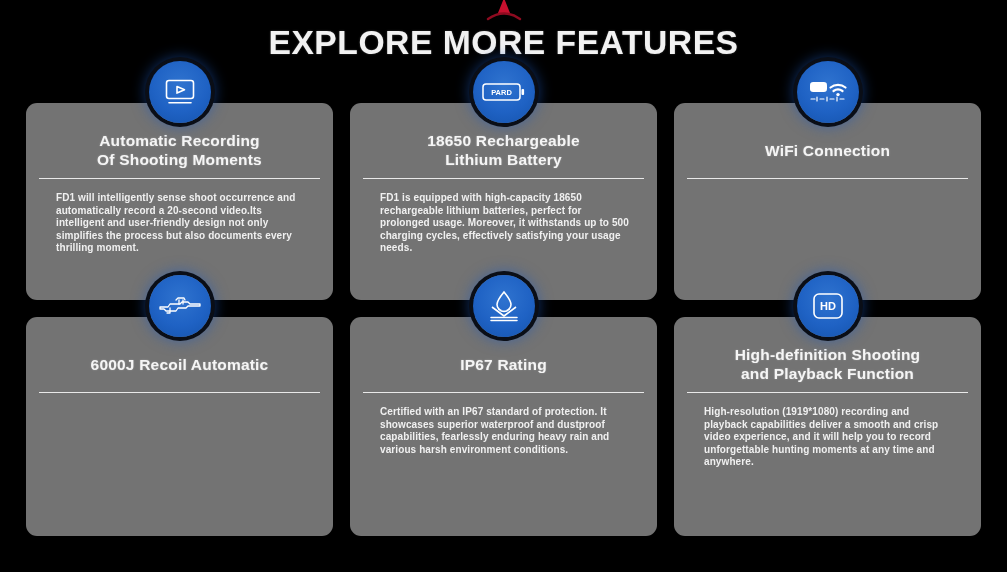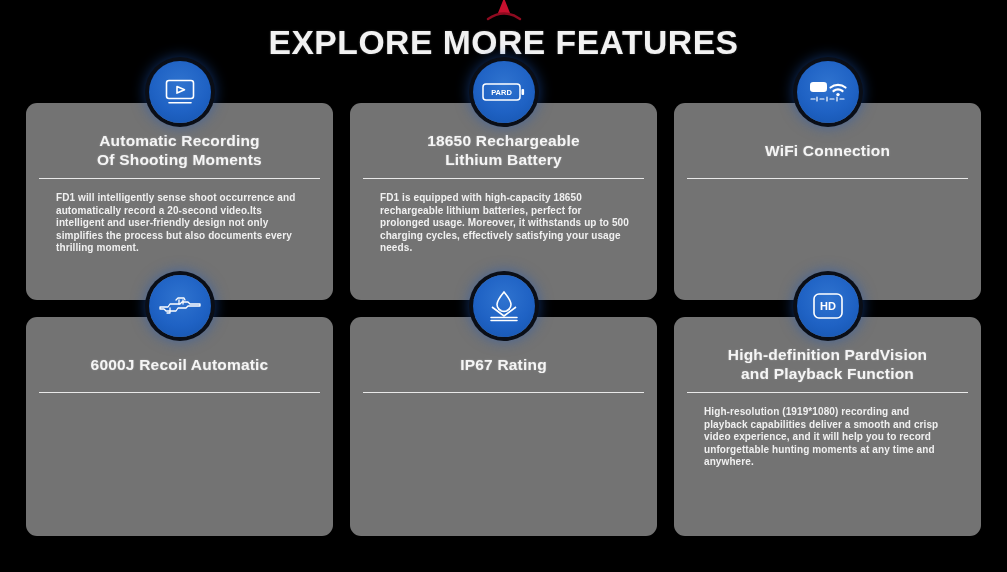--- a/index.html
+++ b/index.html
@@ -213,30 +213,31 @@
         <path d="M12.4 17.5 a6 6 0 0 0 11.2 0 L23.6 21 L12.4 21 Z" fill="#ffffff" opacity="0.95"></path>
         <path d="M6 18 L18 27 L30 18" fill="none" stroke="#ffffff" stroke-width="1.6" stroke-linejoin="round"></path>
         <line x1="5" y1="28.5" x2="31" y2="28.5" stroke="#ffffff" stroke-width="1.5" stroke-linecap="round"></line>
         <line x1="5" y1="31.6" x2="31" y2="31.6" stroke="#ffffff" stroke-width="1.5" stroke-linecap="round"></line>
       </svg>
     </div>
     <div class="card-title">
       <span class="ln">IP67 Rating</span>
     </div>
     <div class="divider"></div>
+    <div class="card-body">Certified with an IP67 standard of protection. It showcases superior waterproof and dustproof capabilities, fearlessly enduring heavy rain and various harsh environment conditions.</div>
   </div>
 
   <div class="card row2">
     <div class="icon-badge">
       <svg width="32" height="28" viewBox="0 0 32 28">
         <rect x="2" y="2" width="28" height="24" rx="5" fill="none" stroke="#ffffff" stroke-width="1.6"></rect>
         <text x="16" y="18.4" fill="#ffffff" font-size="11" font-weight="700" text-anchor="middle" font-family="Liberation Sans, sans-serif">HD</text>
       </svg>
     </div>
     <div class="card-title">
-      <span class="ln">High-definition PardVision</span>
+      <span class="ln">High-definition Shooting</span>
       <span class="ln">and Playback Function</span>
     </div>
     <div class="divider"></div>
     <div class="card-body">High-resolution (1919*1080) recording and playback capabilities deliver a smooth and crisp video experience, and it will help you to record unforgettable hunting moments at any time and anywhere.</div>
   </div>
 
 </div>
 
 </body></html>

